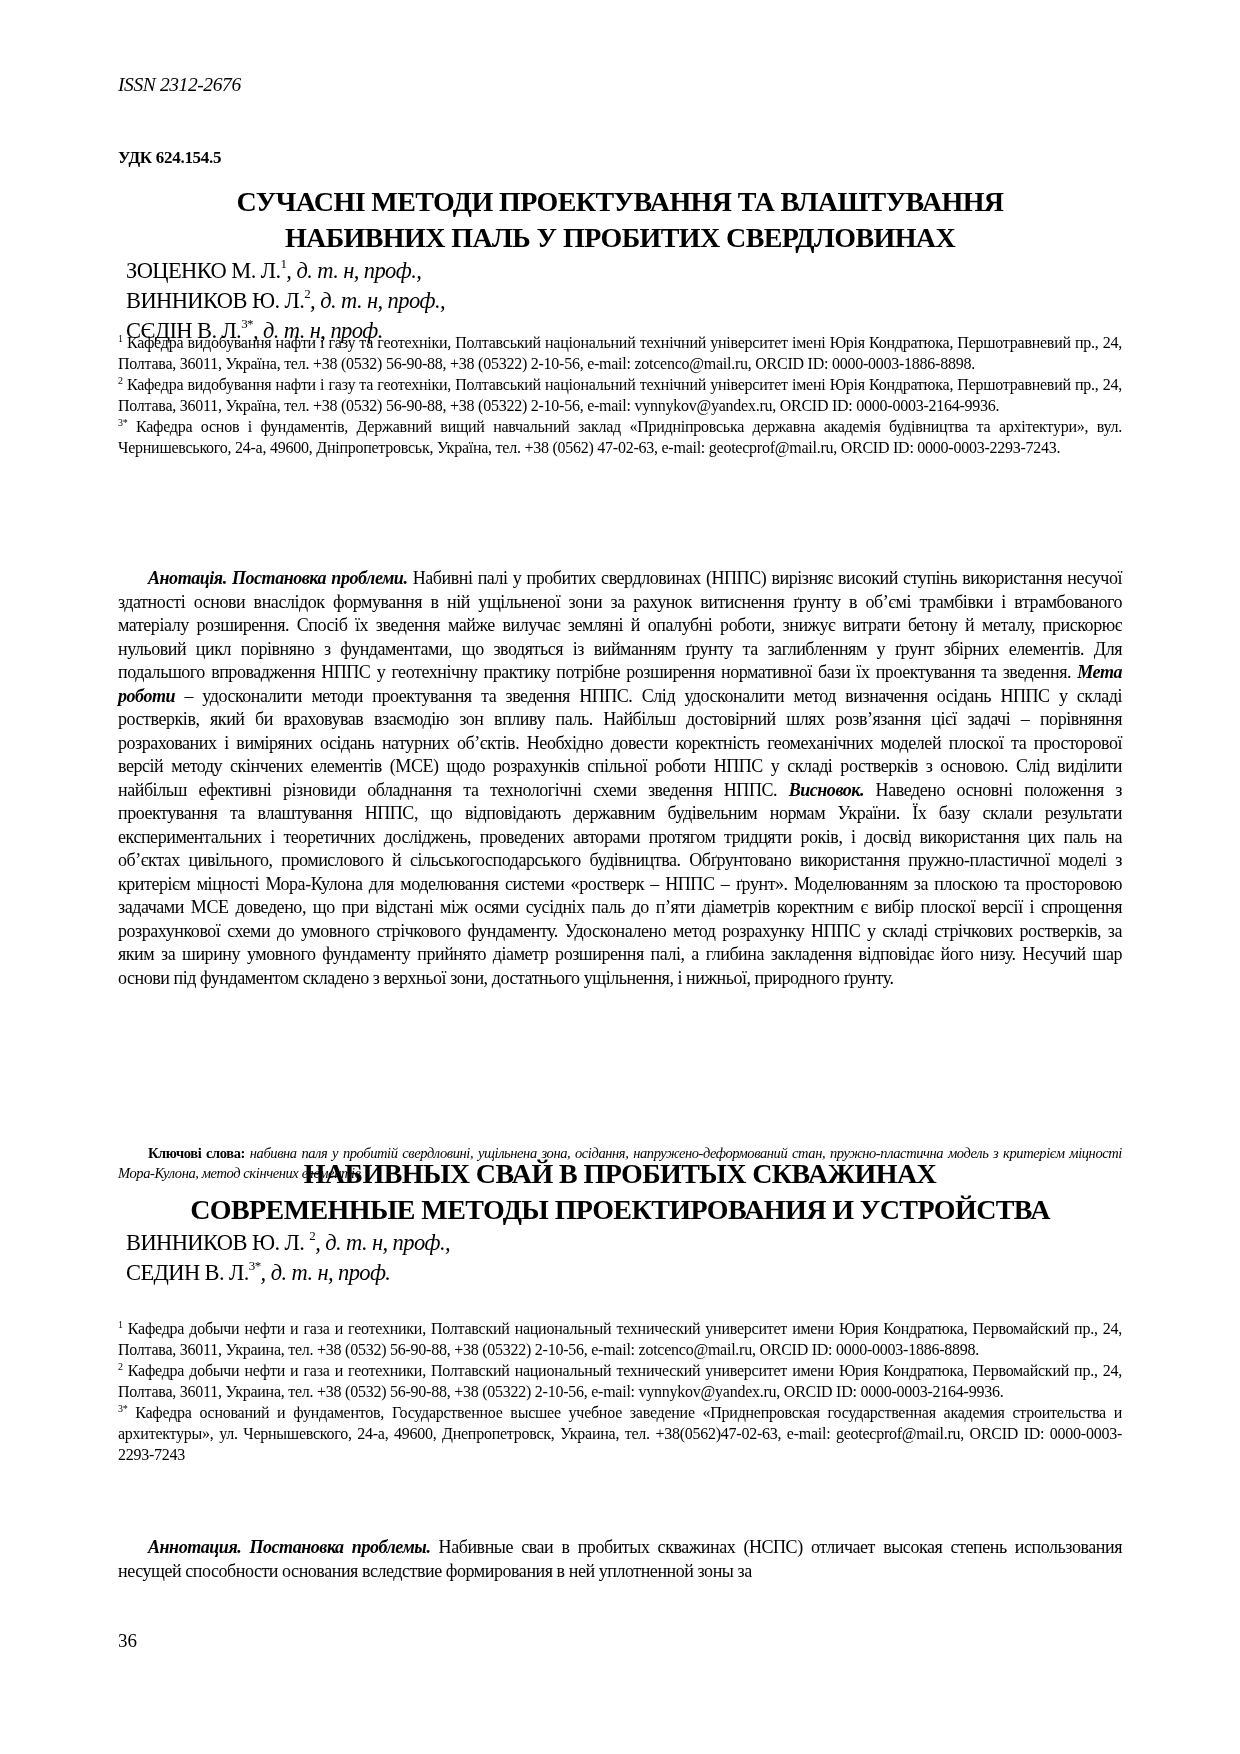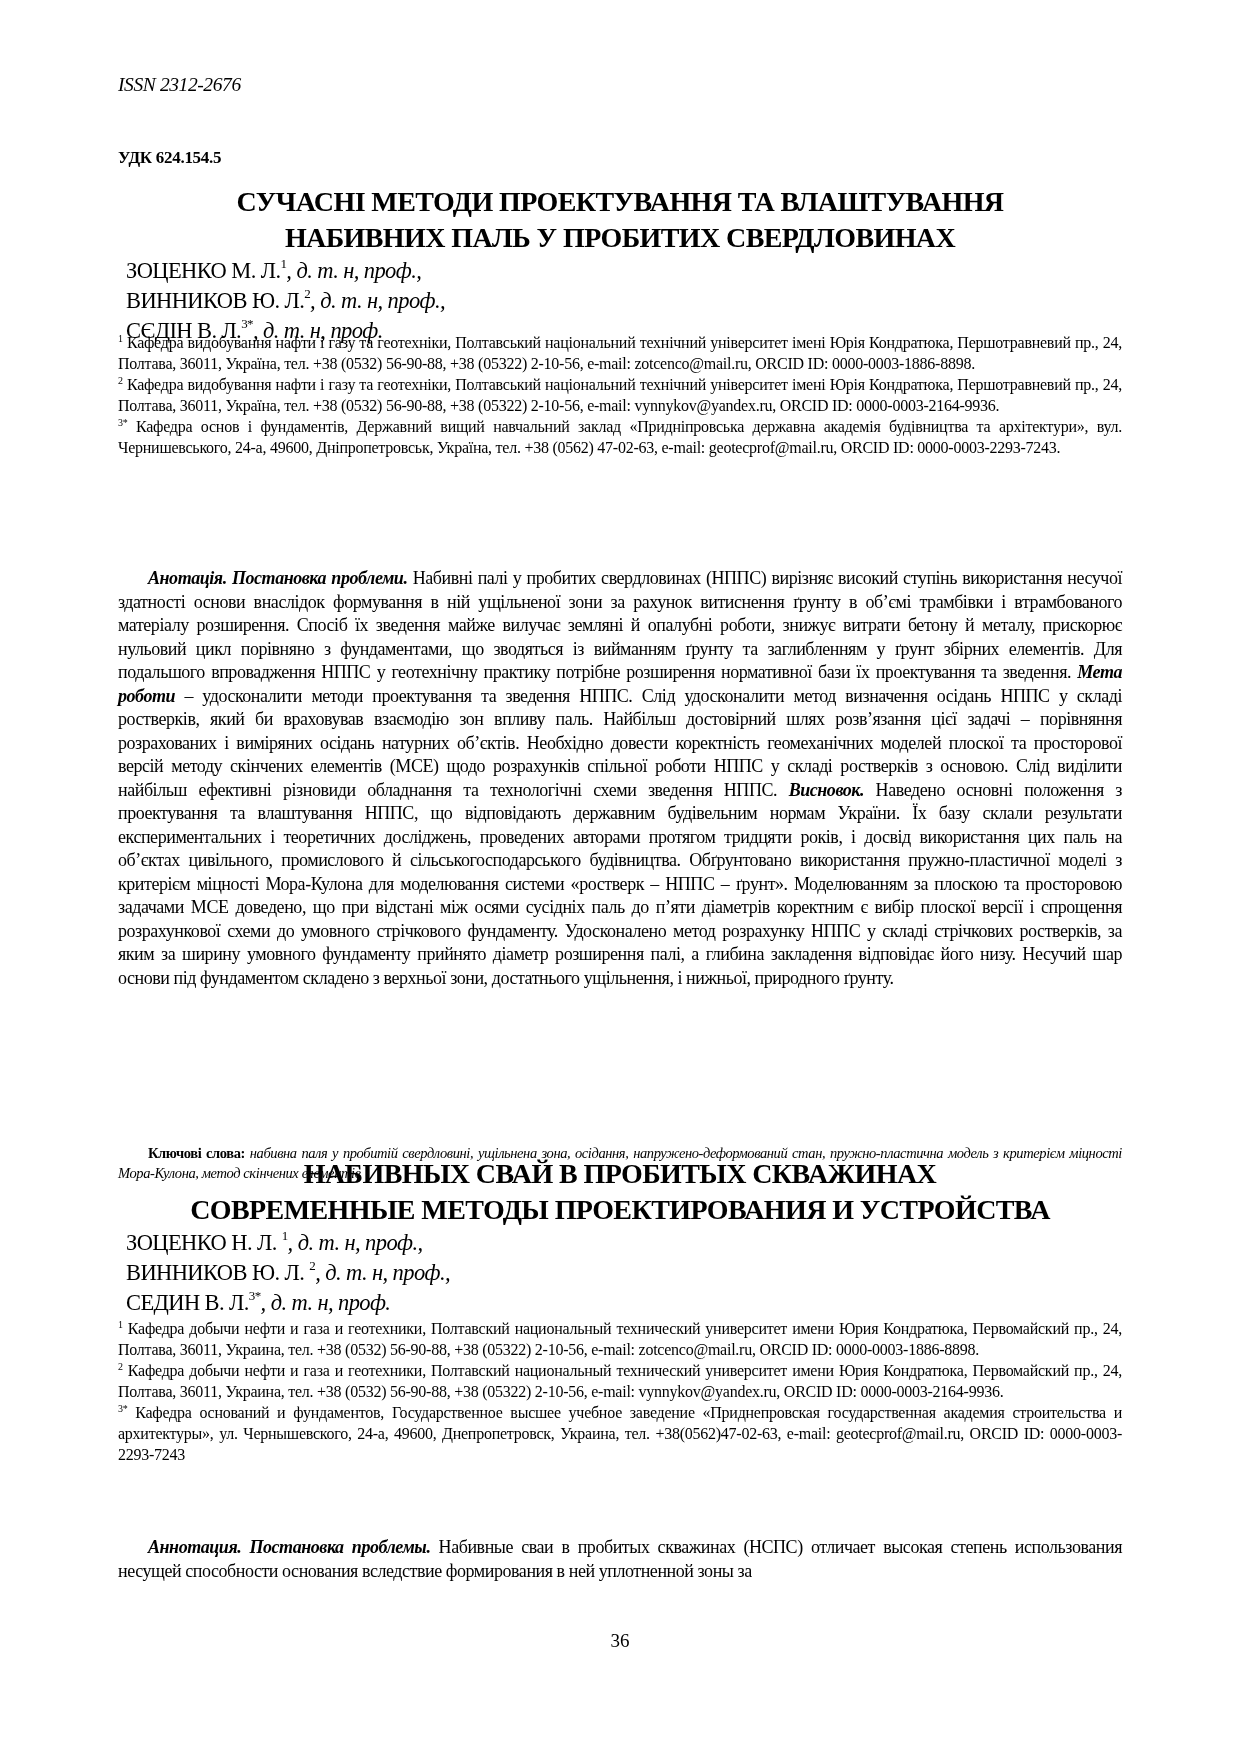--- a/index.html
+++ b/index.html
@@ -21,21 +21,21 @@
   .aff sup { font-size: 10px; vertical-align: 6px; line-height: 0; }
   .abstract { position: absolute; left: 0; width: 1004px; font-size: 18px; line-height: 23.5px;
               text-align: justify; letter-spacing: -0.45px; word-spacing: 0px; }
   .abstract p { margin: 0; text-indent: 30px; text-align: justify; }
   .bi { font-weight: bold; font-style: italic; }
   .keywords { position: absolute; left: 0; width: 1004px; font-size: 14.5px; line-height: 20px;
               text-align: justify; letter-spacing: -0.4px; }
   .keywords p { margin: 0; text-indent: 30px; }
   .keywords .kw-label { font-weight: bold; }
   .keywords .kw-text { font-style: italic; }
-  .pagenum { position: absolute; top: 1630px; left: 0; width: 1004px; text-align: center; font-size: 19px; }
+  .pagenum { position: absolute; top: 1630px; left: 0; width: 1004px; text-align: left; font-size: 19px; }
 </style>
 </head>
 <body>
 
 <div class="page">
 
   <div class="header">
     <span class="issn">ISSN 2312-2676</span>
   </div>
 
@@ -65,21 +65,20 @@
   <div class="keywords" style="top:1143px;">
     <p><span class="kw-label">Ключові слова:</span><span class="kw-text"> набивна паля у пробитій свердловині, ущільнена зона, осідання, напружено-деформований стан, пружно-пластична модель з критерієм міцності Мора-Кулона, метод скінчених елементів</span></p>
   </div>
 
   <div class="title" style="top:1156px;">
     <div>НАБИВНЫХ СВАЙ В ПРОБИТЫХ СКВАЖИНАХ</div>
     <div>СОВРЕМЕННЫЕ МЕТОДЫ ПРОЕКТИРОВАНИЯ И УСТРОЙСТВА</div>
   </div>
 
   <div class="authors" style="top:1228px;">
-    <div><span>ЗОЦЕНКО Н. Л. </span><sup>1</sup><span class="deg">, д. т. н, проф.,</span></div>
     <div><span>ВИННИКОВ Ю. Л. </span><sup>2</sup><span class="deg">, д. т. н, проф.,</span></div>
     <div><span>СЕДИН В. Л.</span><sup>3*</sup><span class="deg">, д. т. н, проф.</span></div>
   </div>
 
   <div class="aff" style="top:1318px;">
     <p><sup>1</sup><span> Кафедра добычи нефти и газа и геотехники, Полтавский национальный технический университет имени Юрия Кондратюка, Первомайский пр., 24, Полтава, 36011, Украина, тел. +38 (0532) 56-90-88, +38 (05322) 2-10-56, e-mail: zotcenco@mail.ru, ORCID ID: 0000-0003-1886-8898.</span></p>
     <p><sup>2</sup><span> Кафедра добычи нефти и газа и геотехники, Полтавский национальный технический университет имени Юрия Кондратюка, Первомайский пр., 24, Полтава, 36011, Украина, тел. +38 (0532) 56-90-88, +38 (05322) 2-10-56, e-mail: vynnykov@yandex.ru, ORCID ID: 0000-0003-2164-9936.</span></p>
     <p><sup>3*</sup><span> Кафедра оснований и фундаментов, Государственное высшее учебное заведение «Приднепровская государственная академия строительства и архитектуры», ул. Чернышевского, 24-а, 49600, Днепропетровск, Украина, тел. +38(0562)47-02-63, e-mail: geotecprof@mail.ru, ORCID ID: 0000-0003-2293-7243</span></p>
   </div>
 

